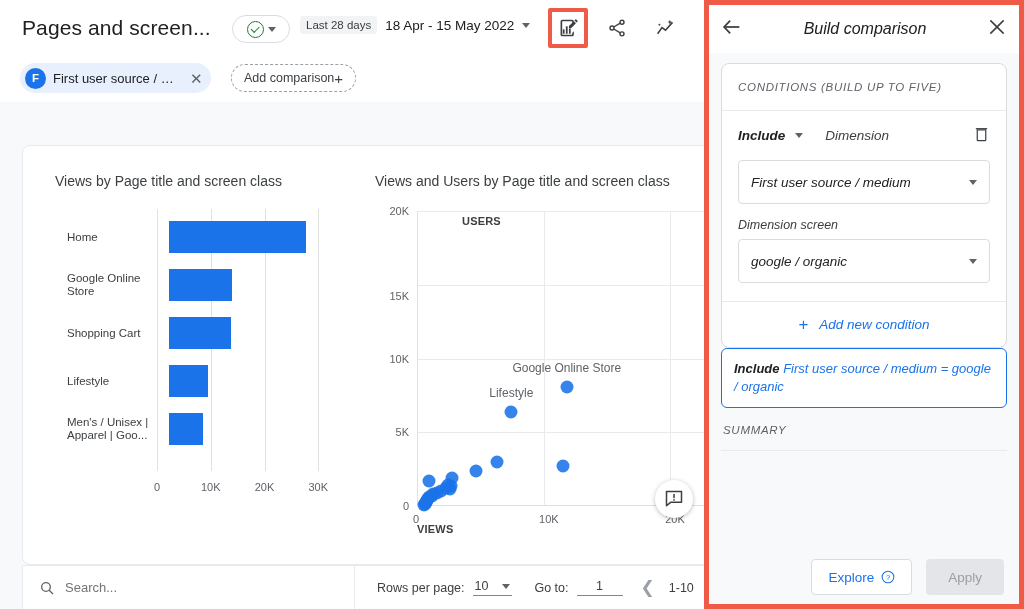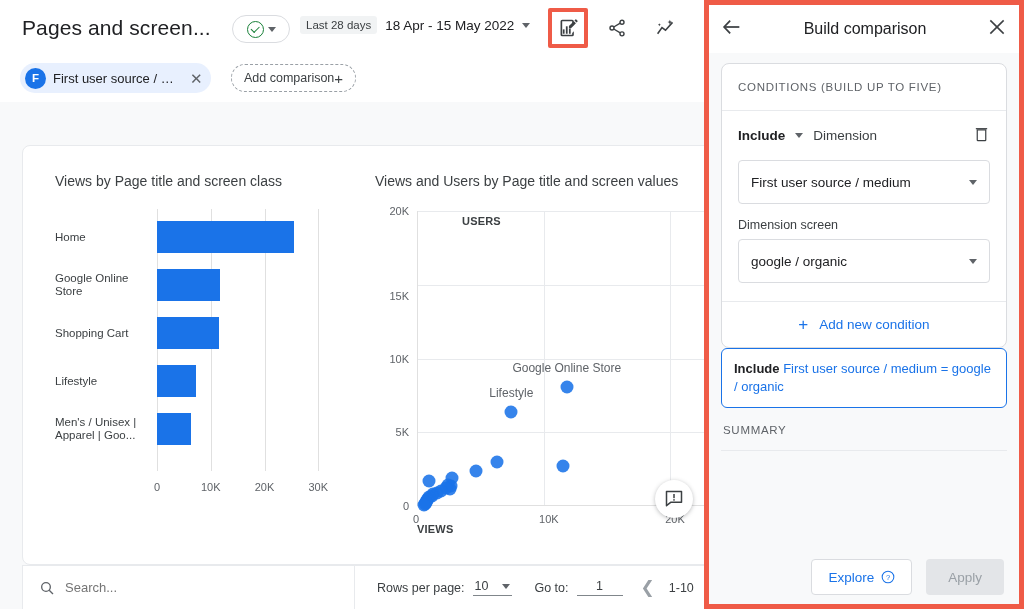--- a/index.html
+++ b/index.html
@@ -86,21 +86,21 @@
     position: absolute; left: 22px; top: 145px; width: 690px; height: 420px;
     background: #fff; border: 1px solid #e8eaed; border-radius: 8px; overflow: hidden;
   }
   .chart-title {
     position: absolute; font-size: 14px; color: #3c4043; white-space: nowrap;
   }
 
   
   #bar-title { left: 32px; top: 27px; }
   #bar-chart { position: absolute; left: 0; top: 55px; width: 340px; height: 330px; }
-  .bar-row { position: absolute; left: 0; width: 340px; height: 48px; }
+  .bar-row { position: absolute; left: 12px; width: 340px; height: 48px; }
   .bar-cat {
     position: absolute; left: 32px; width: 92px; font-size: 11.5px; color: #3c4043;
     line-height: 13px; top: 50%; transform: translateY(-50%);
   }
   .bar-rect { position: absolute; left: 134px; height: 100%; background: #1a73e8; }
   .bar-grid { position: absolute; top: 8px; width: 1px; background: #e0e0e0; }
   .bar-tick { position: absolute; font-size: 11px; color: #5f6368; text-align: center; }
 
   
   #sc-title { left: 352px; top: 27px; }
@@ -138,39 +138,39 @@
   #pager { display: flex; align-items: center; gap: 8px; padding-left: 22px; font-size: 12.5px; color: #3c4043; }
   #rows-sel { display: flex; align-items: center; gap: 14px; border-bottom: 1px solid #80868b; padding: 0 2px 2px 2px; }
   #goto-val { border-bottom: 1px solid #80868b; width: 46px; text-align: center; padding-bottom: 2px; }
   .chev-l { color: #9aa0a6; font-size: 17px; }
 
   
   #panel-outer {
     position: absolute; left: 704px; top: 0; width: 320px; height: 609px;
     border: 5px solid #ef5b47; background: #fff;
   }
-  #panel { position: absolute; inset: 0; background: #8b5cf6; overflow: hidden; }
+  #panel { position: absolute; inset: 0; background: #8b5cf6; overflow: hidden; font-style: italic; }
   #panel-head {
     position: absolute; left: 0; top: 0; width: 100%; height: 48px;
     display: flex; align-items: center; padding: 0 12px; gap: 10px; background: #fff;
   }
   #panel-title { font-size: 16px; color: #202124; flex: 1; text-align: center; white-space: nowrap; }
   #panel-body {
     position: absolute; left: 0; top: 48px; width: 100%; bottom: 0;
     background: #f8f9fa; padding: 10px 12px 0 12px; overflow: hidden;
   }
   .pnl-card { background: #fff; border: 1px solid #dadce0; border-radius: 8px; }
   #cond-head {
     padding: 17px 16px; font-size: 11.5px; color: #5f6368; letter-spacing: .7px;
     border-bottom: 1px solid #e8eaed; white-space: nowrap;
   }
   #cond-body { padding: 14px 16px 18px 16px; }
   #inc-row { display: flex; align-items: center; gap: 10px; margin-bottom: 14px; }
   #inc-label { font-size: 13.5px; font-weight: bold; color: #202124; }
-  #dim-label { font-size: 13.5px; color: #3c4043; margin-left: 0; }
+  #dim-label { font-size: 13.5px; color: #3c4043; margin-left: 12px; }
   #trash-icon { margin-left: auto; }
   .pnl-select {
     border: 1px solid #dadce0; border-radius: 4px; height: 44px; background: #fff;
     display: flex; align-items: center; padding: 4px 12px; font-size: 13.5px; color: #202124;
   }
   .pnl-select .caret-dn { margin-left: auto; }
   #dimvals-label { font-size: 12.5px; color: #3c4043; margin: 14px 0 7px 0; }
   #add-cond {
     border-top: 1px solid #e8eaed; height: 46px; display: flex; align-items: center;
     justify-content: center; gap: 11px; color: #1a73e8; font-size: 13.5px;
@@ -288,21 +288,21 @@
           <div class="bar-row" style="top: 204px;">
             <div class="bar-cat">Men's / Unisex |<br>Apparel | Goo...</div>
             <div class="bar-rect" style="width: 34.4px; height: 32px; top: 8px; background: rgb(26, 115, 232);"></div>
           </div>
           <div class="bar-tick" style="left: 114px; width: 40px; top: 280px;">0</div>
           <div class="bar-tick" style="left: 167.75px; width: 40px; top: 280px;">10K</div>
           <div class="bar-tick" style="left: 221.5px; width: 40px; top: 280px;">20K</div>
           <div class="bar-tick" style="left: 275.25px; width: 40px; top: 280px;">30K</div>
         </div>
 
-      <div class="chart-title" id="sc-title">Views and Users by Page title and screen values</div>
+      <div class="chart-title" id="sc-title">Views and Users by Page title and screen class</div>
 
       <div id="scatter">
         <div id="sc-plot">
             <div class="sc-ylab" style="top: 295px;">0</div>
             <div class="sc-hline" style="top: 221.25px;"></div>
             <div class="sc-ylab" style="top: 221.25px; margin-left: 26px;">5K</div>
             <div class="sc-hline" style="top: 147.5px;"></div>
             <div class="sc-ylab" style="top: 147.5px;">10K</div>
             <div class="sc-hline" style="top: 73.75px;"></div>
             <div class="sc-ylab" style="top: 85px;">15K</div>

